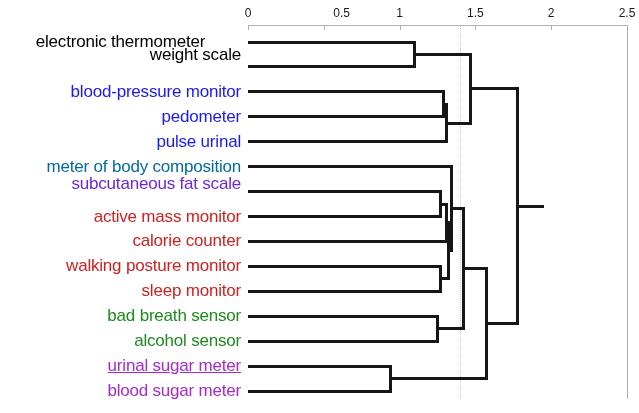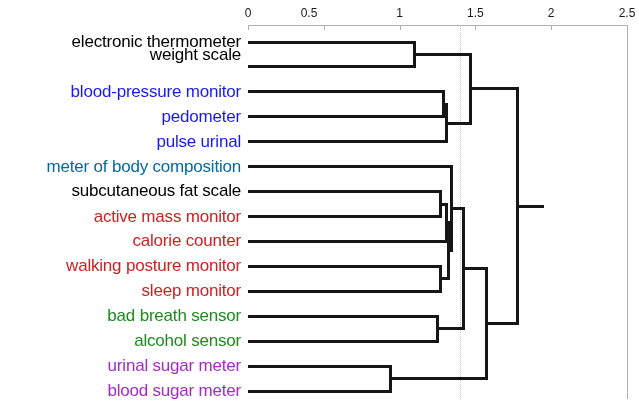--- a/index.html
+++ b/index.html
@@ -35,46 +35,46 @@
 </head>
 <body>
 
 <div id="figure">
   <div id="axis">
       <div class="axis-line" style="left: 248px; top: 25px; width: 379px; height: 1px;"></div>
       <div class="axis-border" style="left: 627px; top: 25px; width: 1px; height: 374px;"></div>
       <div class="axis-tick" style="left: 248px; top: 25px; width: 1px; height: 5px;"></div>
       <div class="axis-label" style="left: 228px; top: 6px;">0</div>
       <div class="axis-tick" style="left: 323.8px; top: 25px; width: 1px; height: 5px;"></div>
-      <div class="axis-label" style="left: 289px; top: 6px;">0.5</div>
+      <div class="axis-label" style="left: 310px; top: 6px; text-align: right;">0.5</div>
       <div class="axis-tick" style="left: 399.6px; top: 25px; width: 1px; height: 5px;"></div>
       <div class="axis-label" style="left: 379.6px; top: 6px;">1</div>
       <div class="axis-tick" style="left: 475.4px; top: 25px; width: 1px; height: 5px;"></div>
       <div class="axis-label" style="left: 455.4px; top: 6px;">1.5</div>
       <div class="axis-tick" style="left: 551.2px; top: 25px; width: 1px; height: 5px;"></div>
       <div class="axis-label" style="left: 531.2px; top: 6px;">2</div>
       <div class="axis-tick" style="left: 627px; top: 25px; width: 1px; height: 5px;"></div>
       <div class="axis-label" style="left: 607px; top: 6px;">2.5</div>
     </div>
   <div id="threshold" style="left: 460.24px; top: 25px; height: 374px; border-left-color: rgb(198, 198, 198);"></div>
   <div id="labels">
-      <div class="leaf-label" style="top: 32px; color: rgb(0, 0, 0);">electronic thermometer</div>
+      <div class="leaf-label" style="top: 32px; color: rgb(0, 0, 0); text-align: center;">electronic thermometer</div>
       <div class="leaf-label" style="top: 45px; color: rgb(0, 0, 0);">weight scale</div>
       <div class="leaf-label" style="top: 81.86px; color: rgb(26, 26, 238);">blood-pressure monitor</div>
       <div class="leaf-label" style="top: 106.79px; color: rgb(26, 26, 238);">pedometer</div>
       <div class="leaf-label" style="top: 131.72px; color: rgb(26, 26, 238);">pulse urinal</div>
       <div class="leaf-label" style="top: 156.65px; color: #0369a1;">meter of body composition</div>
-      <div class="leaf-label" style="top: 181px; color: #000000;">subcutaneous fat scale</div>
+      <div class="leaf-label" style="top: 174px; color: #6d28d9;">subcutaneous fat scale</div>
       <div class="leaf-label" style="top: 206.51px; color: rgb(204, 34, 34);">active mass monitor</div>
       <div class="leaf-label" style="top: 231.44px; color: rgb(204, 34, 34);">calorie counter</div>
       <div class="leaf-label" style="top: 256.37px; color: rgb(204, 34, 34);">walking posture monitor</div>
       <div class="leaf-label" style="top: 281.3px; color: rgb(204, 34, 34);">sleep monitor</div>
       <div class="leaf-label" style="top: 306.23px; color: rgb(30, 139, 30);">bad breath sensor</div>
       <div class="leaf-label" style="top: 331.16px; color: rgb(30, 139, 30);">alcohol sensor</div>
-      <div class="leaf-label" style="top: 356.09px; color: rgb(164, 43, 200);">urinal sugar meter</div>
+      <div class="leaf-label" style="top: 356.09px; color: rgb(164, 43, 200); text-decoration: underline;">urinal sugar meter</div>
       <div class="leaf-label" style="top: 381.02px; color: rgb(164, 43, 200);">blood sugar meter</div>
     </div>
   <div id="tree">
       <div class="tree-h" style="left: 248px; top: 40.5px; width: 166.76px; height: 3px; background: rgb(22, 22, 22);"></div>
       <div class="tree-h" style="left: 248px; top: 65.43px; width: 166.76px; height: 3px; background: rgb(22, 22, 22);"></div>
       <div class="tree-h" style="left: 248px; top: 90.36px; width: 195.564px; height: 3px; background: rgb(22, 22, 22);"></div>
       <div class="tree-h" style="left: 248px; top: 115.29px; width: 195.564px; height: 3px; background: rgb(22, 22, 22);"></div>
       <div class="tree-h" style="left: 248px; top: 140.22px; width: 198.596px; height: 3px; background: rgb(22, 22, 22);"></div>
       <div class="tree-h" style="left: 248px; top: 165.15px; width: 203.144px; height: 3px; background: rgb(22, 22, 22);"></div>
       <div class="tree-h" style="left: 248px; top: 190.08px; width: 192.532px; height: 3px; background: rgb(22, 22, 22);"></div>

